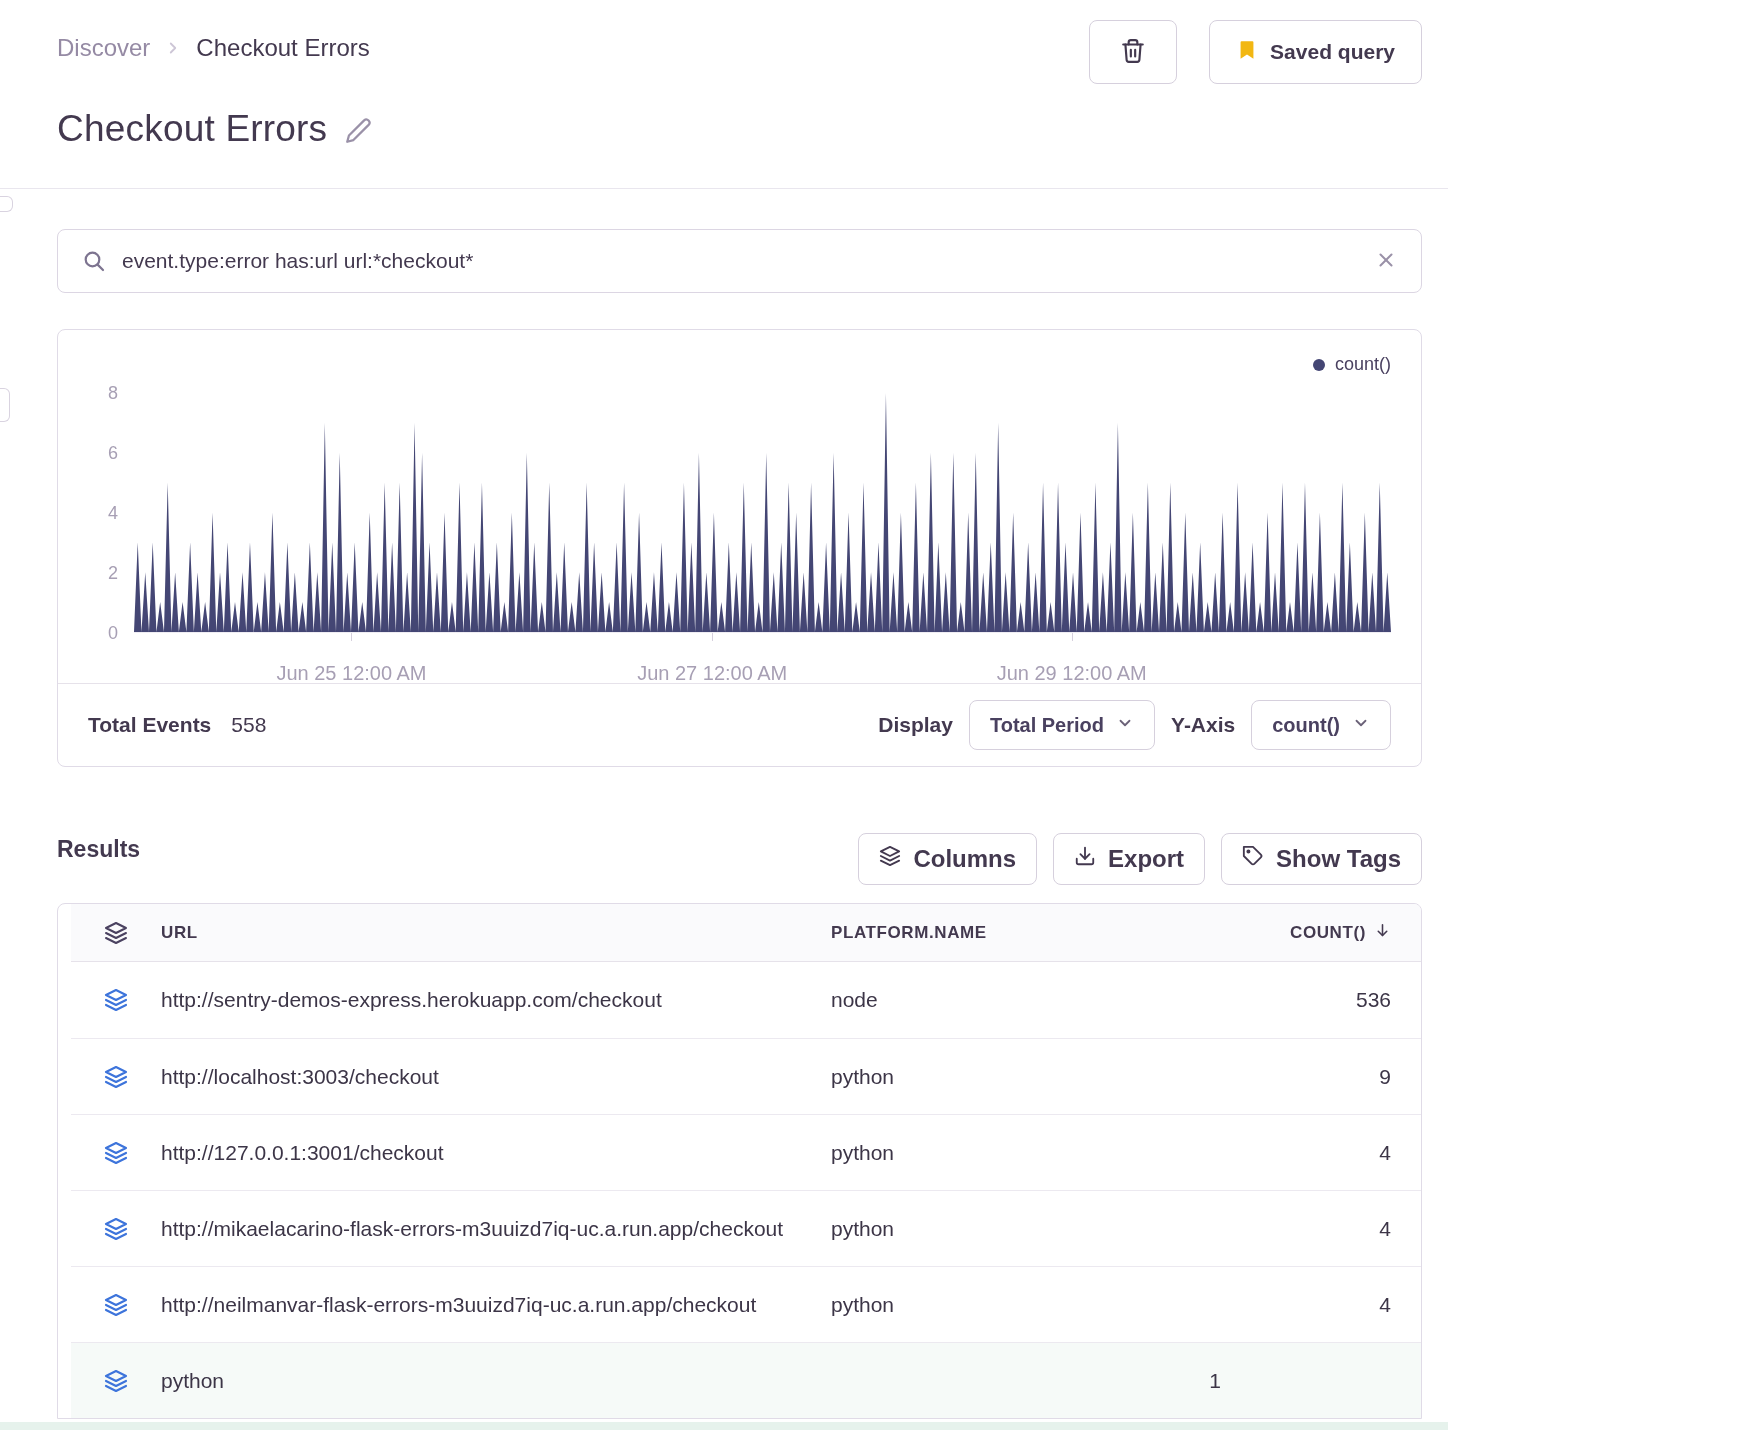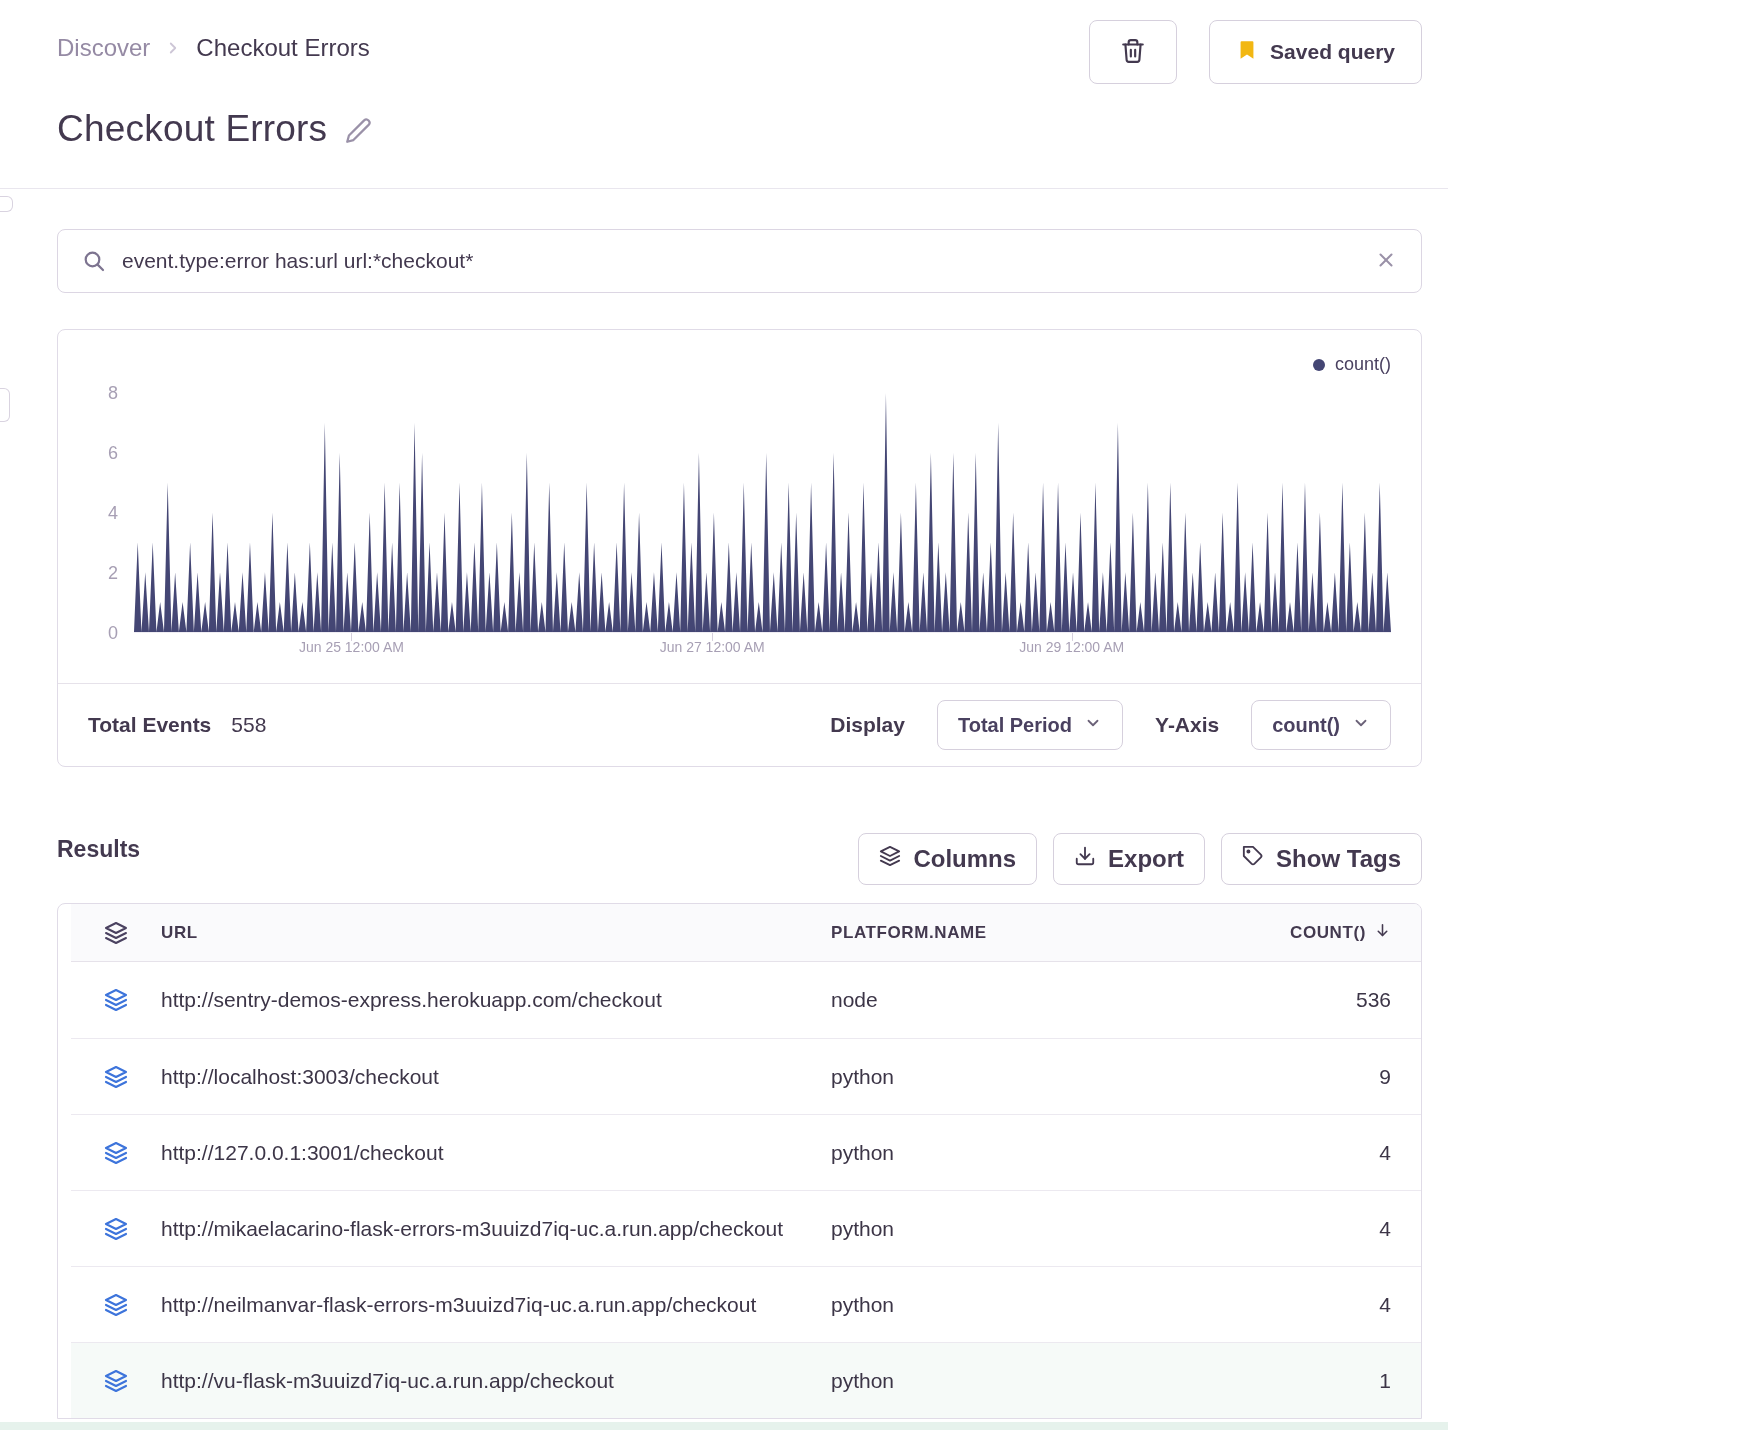--- a/index.html
+++ b/index.html
@@ -47,29 +47,29 @@
   .panel { margin-top:36px; border:1px solid #e0dbe7; border-radius:8px; background:#fff; }
   .panel-body { padding:24px 30px 0; }
   .legend { display:flex; justify-content:flex-end; align-items:center; gap:10px; font-size:18px; color:#4a4160; cursor:pointer; }
   .legend-dot { width:12px; height:12px; border-radius:50%; background:#444674; }
   .plot-wrap { display:flex; margin-top:8px; }
   .y-axis { position:relative; width:46px; height:250px; flex:none; }
   .y-axis span { position:absolute; right:16px; font-size:18px; color:#a79fb4; transform:translateY(-50%); }
   .plot { position:relative; flex:1; height:250px; border-bottom:1px solid #efedf3; }
   .plot svg { display:block; width:100%; height:100%; }
   .x-axis { position:relative; height:50px; margin-left:46px; }
-  .x-axis span { position:absolute; transform:translateX(-50%); top:6px; font-size:14px; color:#a79fb4; white-space:nowrap;text-align:right; }
+  .x-axis span { position:absolute; transform:translateX(-50%); top:29px; font-size:20px; color:#a79fb4; white-space:nowrap;text-align:right; }
   .x-axis i.x-tick { position:absolute; top:0; width:1px; height:8px; background:#d6d0dd; }
   .panel-footer {
     border-top:1px solid #e6e2ea; display:flex; justify-content:space-between; align-items:center;
     padding:16px 30px;
   }
   .total { display:flex; align-items:baseline; gap:20px; font-size:21px; color:#43394f; }
   .total .label { font-weight:700; }
-  .footer-controls { display:flex; align-items:center; gap:32px; font-size:21px; }
+  .footer-controls { display:flex; align-items:center; gap:16px; font-size:21px; }
   .ctl-label { font-weight:700; color:#43394f; }
   .dropdown { height:50px; padding:0 20px; font-size:20px; font-weight:700; color:#4a4160; }
 
   
   .results-head { display:flex; justify-content:space-between; align-items:center; margin-top:46px; }
   .results-title { font-size:23px; font-weight:700; color:#43394f; }
   .results-buttons { display:flex; gap:16px; }
   .btn-sm { height:52px; padding:8px 20px; font-size:24px;margin-top:20px; }
 
   .table { margin-top:18px; border:1px solid #e0dbe7; border-radius:8px 8px 0 0; overflow:hidden; background:#fff;padding-left:13px; }
@@ -346,21 +346,20 @@
   </div>
 
   <div class="tr row row-last">
     <div class="cell-icon">
       <svg width="24" height="24" viewBox="0 0 24 24" fill="none" stroke="currentColor" stroke-width="2.2" stroke-linecap="round" stroke-linejoin="round">
                 <path d="M12 2 2 7l10 5 10-5-10-5z"></path>
                 <path d="M2 12l10 5 10-5"></path>
                 <path d="M2 17l10 5 10-5"></path>
               </svg>
     </div>
-    <div class="cell-url">http://vu-flask-m3uuizd7iq-uc.a.run.app/checkout</div>
     <div class="cell-platform">python</div>
     <div class="cell-count">1</div>
   </div>
 </div>
     </div>
 
   </div>
 
   <div class="bottom-strip"></div>
 </div>

